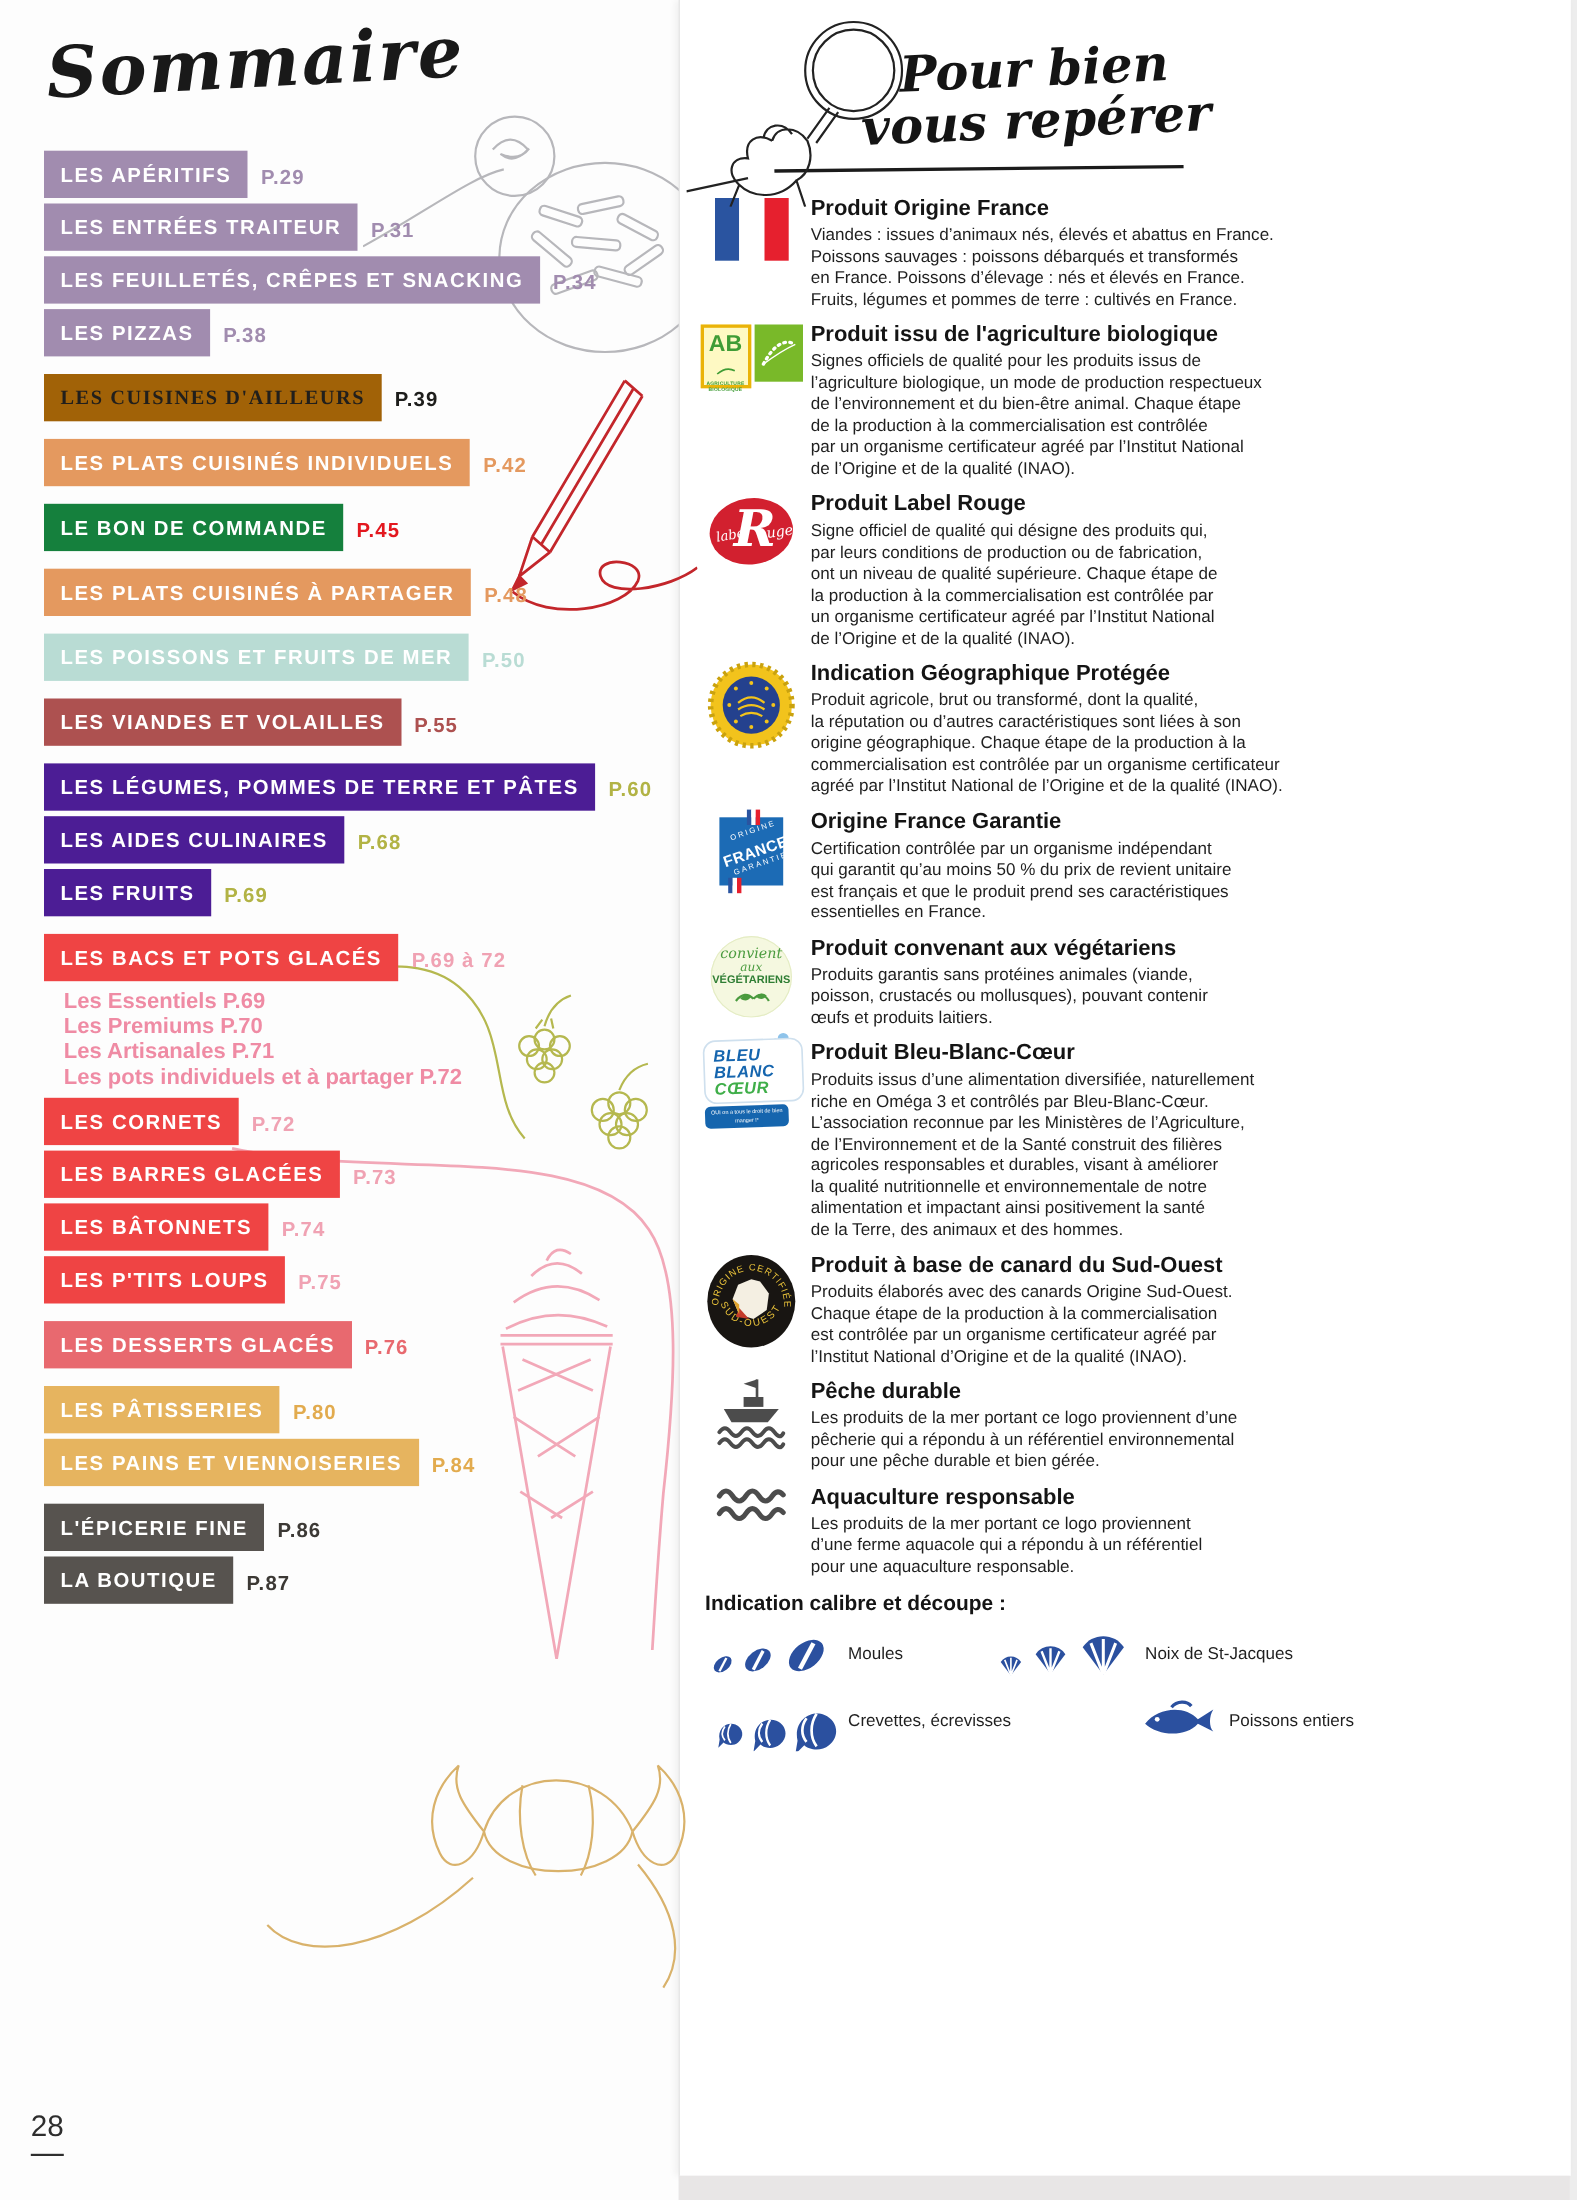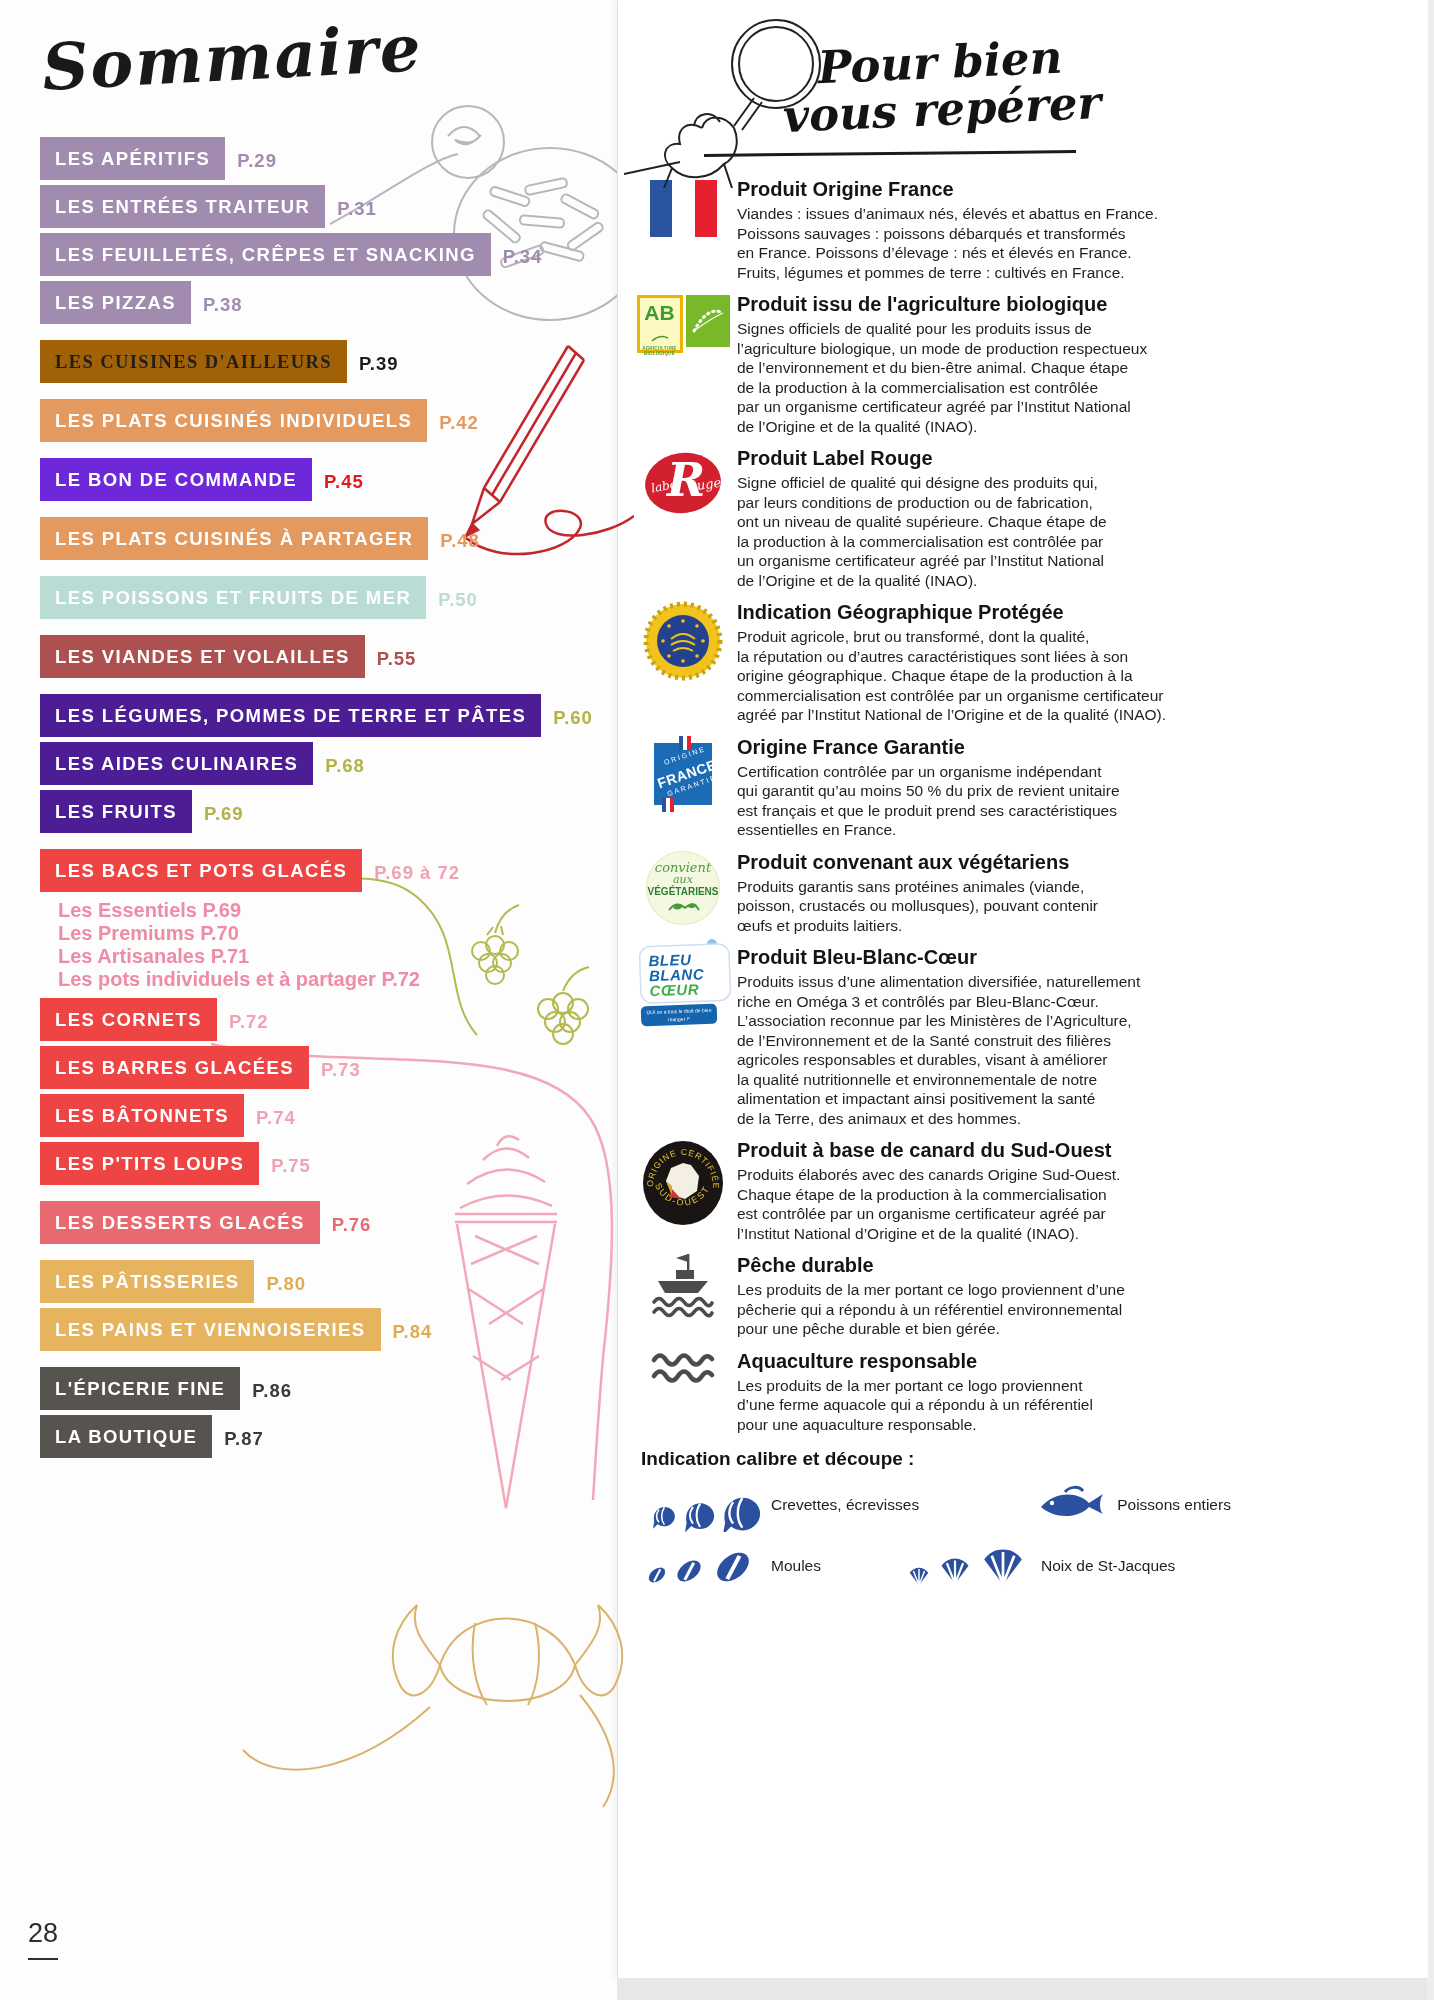--- a/index.html
+++ b/index.html
@@ -9,21 +9,21 @@
   
   .script-title{position:absolute;left:42px;top:20px;margin:0;font-family:"DejaVu Serif",serif;font-style:italic;font-weight:bold;font-size:64px;color:#191919;transform:rotate(-3deg);letter-spacing:2px;}
   .toc{position:absolute;left:40px;top:137px;width:560px;z-index:2;}
   .row{margin-bottom:5px;white-space:nowrap;}
   .row.gap{margin-top:16px;}
   .bar{display:inline-block;height:43px;line-height:44px;padding:0 15px;font-size:18.5px;font-weight:bold;letter-spacing:1.4px;color:#fff;}
   .pg{display:inline-block;margin-left:12px;font-size:18.5px;font-weight:bold;letter-spacing:1px;vertical-align:middle;}
   .g-mauve .bar{background:#a18caf;} .g-mauve .pg{color:#a18caf;}
   .g-kraft .bar{background:#a16207;color:#211f1c;font-family:Liberation Serif, serif;} .g-kraft .pg{color:#1d1d1b;}
   .g-orange .bar{background:#e4995f;} .g-orange .pg{color:#e4995f;}
-  .g-red .bar{background:#6d28d9;} .g-red .pg{color:#e3181f;}
+  .g-red .bar{background:#15803d;} .g-red .pg{color:#e3181f;}
   .g-teal .bar{background:#b9dcd4;} .g-teal .pg{color:#b9dcd4;}
   .g-brick .bar{background:#ad5150;} .g-brick .pg{color:#ad5150;}
   .g-olive .bar{background:#4c1d95;} .g-olive .pg{color:#b2b345;}
   .g-pink .bar{background:#ef4444;} .g-pink .pg{color:#f0a2b3;}
   .g-coral .bar{background:#e8696f;} .g-coral .pg{color:#e8696f;}
   .g-gold .bar{background:#e6b45f;} .g-gold .pg{color:#e2ab4e;}
   .g-dark .bar{background:#57534f;} .g-dark .pg{color:#3c3935;}
   .sub-list{margin:7px 0 7px 18px;}
   .sub-list div{font-size:20px;font-weight:bold;color:#ef8ba4;line-height:23px;}
   .page-num{position:absolute;left:28px;top:1918px;font-size:27px;color:#2e2e2e;z-index:3;}
@@ -435,20 +435,54 @@
           <div class="e-title">Aquaculture responsable</div>
           <div class="e-body">Les produits de la mer portant ce logo proviennent
 d’une ferme aquacole qui a répondu à un référentiel
 pour une aquaculture responsable.</div>
         </div>
     </div>
 
     <div class="cal-h">Indication calibre et découpe :</div>
 
     <div class="cal-row">
+      <svg width="122" height="46" viewBox="0 0 122 46">
+        <g transform="translate(16,32) rotate(-38) scale(.62)">
+            <ellipse rx="15" ry="9.5" fill="#2b509f"></ellipse>
+            <path d="M-10,5 L10,-4" stroke="#fff" stroke-width="3.4"></path>
+          </g>
+        <g transform="translate(48,28) rotate(-38) scale(.88)">
+            <ellipse rx="15" ry="9.5" fill="#2b509f"></ellipse>
+            <path d="M-10,5 L10,-4" stroke="#fff" stroke-width="3.4"></path>
+          </g>
+        <g transform="translate(92,24) rotate(-38) scale(1.2)">
+            <ellipse rx="15" ry="9.5" fill="#2b509f"></ellipse>
+            <path d="M-10,5 L10,-4" stroke="#fff" stroke-width="3.4"></path>
+          </g>
+      </svg>
+      <span class="cal-lab">Moules</span>
+      <div class="cal-sp1"></div>
+      <svg width="130" height="52" viewBox="0 0 130 52">
+        <g transform="translate(16,44) scale(.62)">
+            <path d="M0,2 L-15,-18 A18,18 0 0 1 15,-18 Z" fill="#2b509f"></path>
+            <path d="M0,2 L-9,-21 M0,2 L0,-24 M0,2 L9,-21" stroke="#fff" stroke-width="2.4"></path>
+          </g>
+        <g transform="translate(52,42) scale(.9)">
+            <path d="M0,2 L-15,-18 A18,18 0 0 1 15,-18 Z" fill="#2b509f"></path>
+            <path d="M0,2 L-9,-21 M0,2 L0,-24 M0,2 L9,-21" stroke="#fff" stroke-width="2.4"></path>
+          </g>
+        <g transform="translate(100,42) scale(1.25)">
+            <path d="M0,2 L-15,-18 A18,18 0 0 1 15,-18 Z" fill="#2b509f"></path>
+            <path d="M0,2 L-9,-21 M0,2 L0,-24 M0,2 L9,-21" stroke="#fff" stroke-width="2.2"></path>
+          </g>
+      </svg>
+      <span class="cal-lab">Noix de St-Jacques</span>
+    </div>
+
+    <div class="cal-row">
       <svg width="122" height="54" viewBox="0 0 122 54">
         <g transform="translate(12,28) scale(.6)">
             <path d="M2,26 C-2,8 14,-2 26,3 C38,8 40,22 30,30 C23,36 12,34 8,30 L0,38 Z" fill="#2b509f"></path>
             <path d="M10,6 C5,13 5,21 10,27 M19,2 C13,11 13,23 19,31" stroke="#fff" stroke-width="2.6" fill="none"></path>
           </g>
         <g transform="translate(44,24) scale(.8)">
             <path d="M2,26 C-2,8 14,-2 26,3 C38,8 40,22 30,30 C23,36 12,34 8,30 L0,38 Z" fill="#2b509f"></path>
             <path d="M10,6 C5,13 5,21 10,27 M19,2 C13,11 13,23 19,31" stroke="#fff" stroke-width="2.6" fill="none"></path>
           </g>
         <g transform="translate(82,18) scale(1.02)">
@@ -459,49 +493,15 @@
       <span class="cal-lab">Crevettes, écrevisses</span>
       <div class="cal-sp2"></div>
       <svg width="72" height="46" viewBox="0 0 72 46">
         <path d="M4,25 C16,10 40,8 52,21 L66,12 C62,18 62,28 66,32 L52,25 C40,38 16,36 4,25 Z" fill="#2b509f"></path>
         <path d="M28,10 C33,4 42,4 46,9" stroke="#2b509f" stroke-width="3" fill="none"></path>
         <circle cx="15" cy="21" r="2.2" fill="#fff"></circle>
       </svg>
       <span class="cal-lab">Poissons entiers</span>
     </div>
 
-    <div class="cal-row">
-      <svg width="122" height="46" viewBox="0 0 122 46">
-        <g transform="translate(16,32) rotate(-38) scale(.62)">
-            <ellipse rx="15" ry="9.5" fill="#2b509f"></ellipse>
-            <path d="M-10,5 L10,-4" stroke="#fff" stroke-width="3.4"></path>
-          </g>
-        <g transform="translate(48,28) rotate(-38) scale(.88)">
-            <ellipse rx="15" ry="9.5" fill="#2b509f"></ellipse>
-            <path d="M-10,5 L10,-4" stroke="#fff" stroke-width="3.4"></path>
-          </g>
-        <g transform="translate(92,24) rotate(-38) scale(1.2)">
-            <ellipse rx="15" ry="9.5" fill="#2b509f"></ellipse>
-            <path d="M-10,5 L10,-4" stroke="#fff" stroke-width="3.4"></path>
-          </g>
-      </svg>
-      <span class="cal-lab">Moules</span>
-      <div class="cal-sp1"></div>
-      <svg width="130" height="52" viewBox="0 0 130 52">
-        <g transform="translate(16,44) scale(.62)">
-            <path d="M0,2 L-15,-18 A18,18 0 0 1 15,-18 Z" fill="#2b509f"></path>
-            <path d="M0,2 L-9,-21 M0,2 L0,-24 M0,2 L9,-21" stroke="#fff" stroke-width="2.4"></path>
-          </g>
-        <g transform="translate(52,42) scale(.9)">
-            <path d="M0,2 L-15,-18 A18,18 0 0 1 15,-18 Z" fill="#2b509f"></path>
-            <path d="M0,2 L-9,-21 M0,2 L0,-24 M0,2 L9,-21" stroke="#fff" stroke-width="2.4"></path>
-          </g>
-        <g transform="translate(100,42) scale(1.25)">
-            <path d="M0,2 L-15,-18 A18,18 0 0 1 15,-18 Z" fill="#2b509f"></path>
-            <path d="M0,2 L-9,-21 M0,2 L0,-24 M0,2 L9,-21" stroke="#fff" stroke-width="2.2"></path>
-          </g>
-      </svg>
-      <span class="cal-lab">Noix de St-Jacques</span>
-    </div>
-
   </div>
 </div>
 <div class="bottom-strip"></div>
 
 </body></html>

